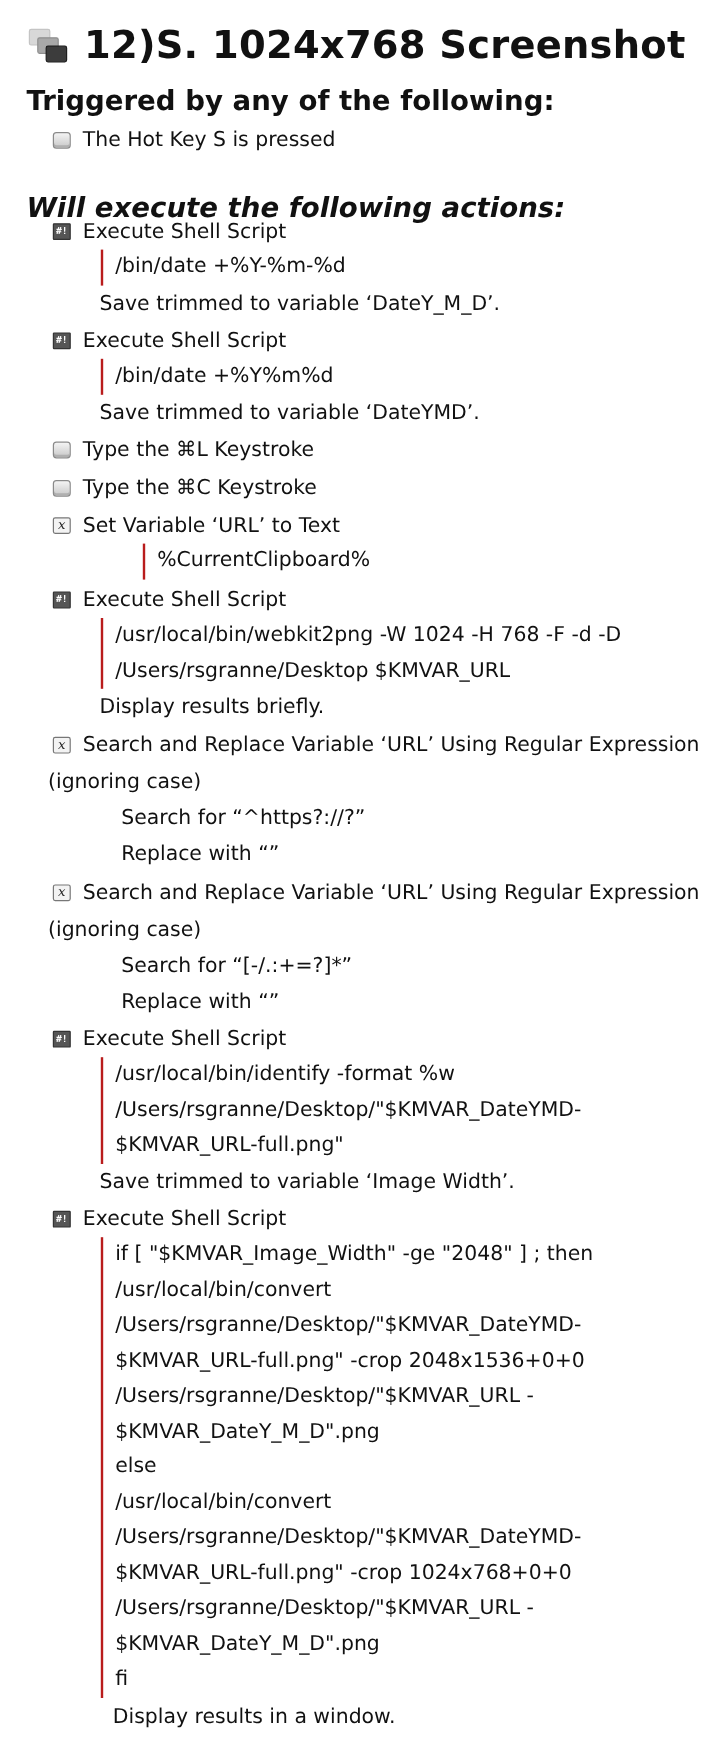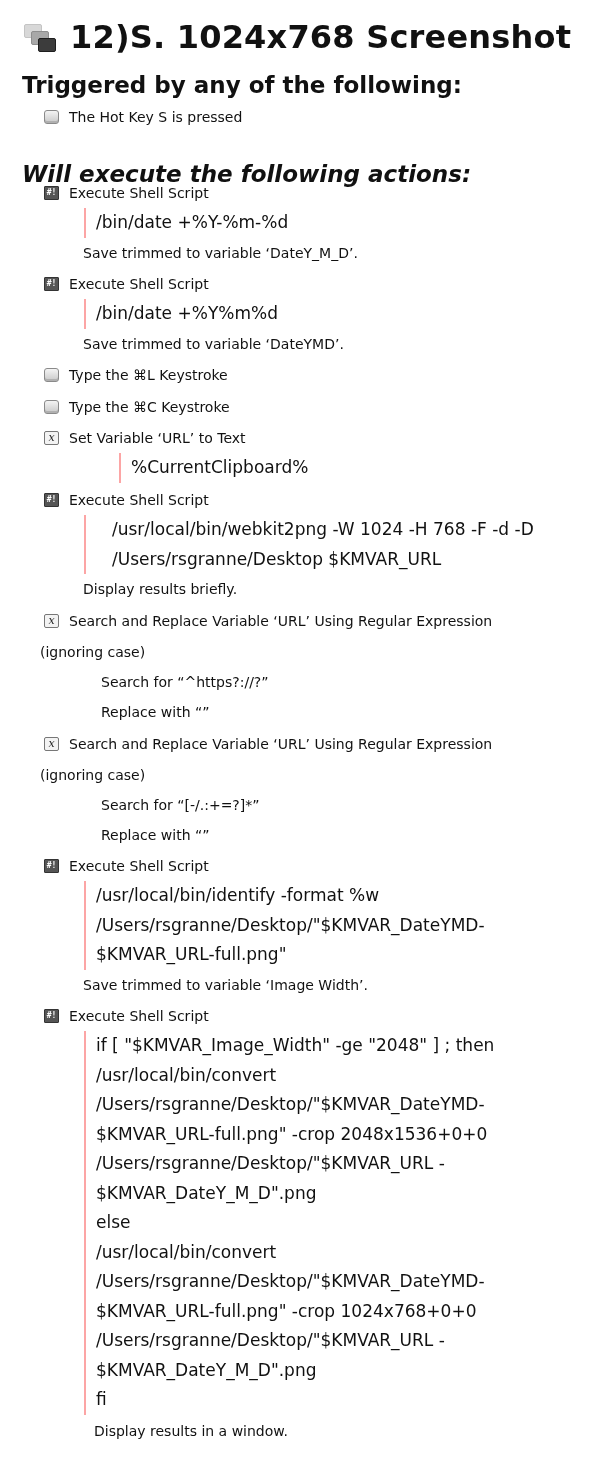--- a/index.html
+++ b/index.html
@@ -11,30 +11,30 @@
   .title-row { position: absolute; left: 22px; top: 14px; height: 46px; display: flex; align-items: center; }
   .macro-icon { position: relative; width: 40px; height: 36px; margin-right: 8px; }
   .macro-icon span { position: absolute; width: 16px; height: 12px; border-radius: 2px; }
   .macro-icon .k1 { left: 2px; top: 5px; background: #d8d8d8; border: 1px solid #c4c4c4; }
   .macro-icon .k2 { left: 9px; top: 12px; background: #a8a8a8; border: 1px solid #8e8e8e; }
   .macro-icon .k3 { left: 16px; top: 19px; background: #3c3c3c; border: 1px solid #1e1e1e; }
   .title { font-size: 32px; font-weight: bold; letter-spacing: 0.2px; white-space: nowrap; }
 
   .heading { position: absolute; left: 22px; font-size: 23px; font-weight: bold; white-space: nowrap; }
 
-  .line { position: absolute; font-size: 14px; line-height: 30px; height: 30px; white-space: nowrap; }
+  .line { position: absolute; font-size: 17px; line-height: 30px; height: 30px; white-space: nowrap; }
   .icon { position: absolute; width: 15px; height: 14px; box-sizing: border-box; }
   .icon-key { border: 1px solid #8a8a8a; border-radius: 3px;
     background: linear-gradient(#f4f4f4, #c8c8c8); box-shadow: inset 0 -2px 0 #b0b0b0; }
   .icon-shell { background: #555; border: 1px solid #333; border-radius: 1px;
     color: #fff; font-size: 8px; line-height: 12px; text-align: center; font-weight: bold; font-family: "DejaVu Sans Mono", monospace; }
   .icon-var { border: 1px solid #777; border-radius: 2px; background: #f3f3f3;
     font-family: "DejaVu Serif", serif; font-style: italic; font-size: 11px; line-height: 12px; text-align: center; color: #222; }
 
-  .script { position: absolute; left: 84px; border-left: 2px solid #fca5a5; }
+  .script { position: absolute; left: 84px; border-left: 2px solid #b91c1c; }
   .script .sline { font-size: 17px; line-height: 29.5px; height: 29.5px; padding-left: 10px; white-space: nowrap; }
 </style>
 </head>
 <body>
 
 <div class="title-row">
   <div class="macro-icon">
     <span class="k1"></span>
       <span class="k2"></span>
       <span class="k3"></span>
@@ -69,21 +69,21 @@
 <div class="line" style="left:69px; top:392px;">Type the ⌘C Keystroke</div>
 
 <div class="icon icon-var" style="left:44px; top:431px;">x</div>
 <div class="line" style="left:69px; top:423px;">Set Variable ‘URL’ to Text</div>
 <div class="script" style="top:453px;margin-left:35px;">
   <div class="sline">%CurrentClipboard%</div>
 </div>
 
 <div class="icon icon-shell" style="left:44px; top:493px;">#!</div>
 <div class="line" style="left:69px; top:485px;">Execute Shell Script</div>
-<div class="script" style="top:515px;padding-left:16px;">
+<div class="script" style="top:515px;">
   <div class="sline">/usr/local/bin/webkit2png -W 1024 -H 768 -F -d -D</div>
   <div class="sline">/Users/rsgranne/Desktop $KMVAR_URL</div>
 </div>
 <div class="line" style="left:83px; top:574px;">Display results briefly.</div>
 
 <div class="icon icon-var" style="left:44px; top:614px;">x</div>
 <div class="line" style="left:69px; top:606px;">Search and Replace Variable ‘URL’ Using Regular Expression</div>
 <div class="line" style="left:40px; top:637px;">(ignoring case)</div>
 <div class="line" style="left:101px; top:667px;">Search for “^https?://?”</div>
 <div class="line" style="left:101px; top:697px;">Replace with “”</div>

